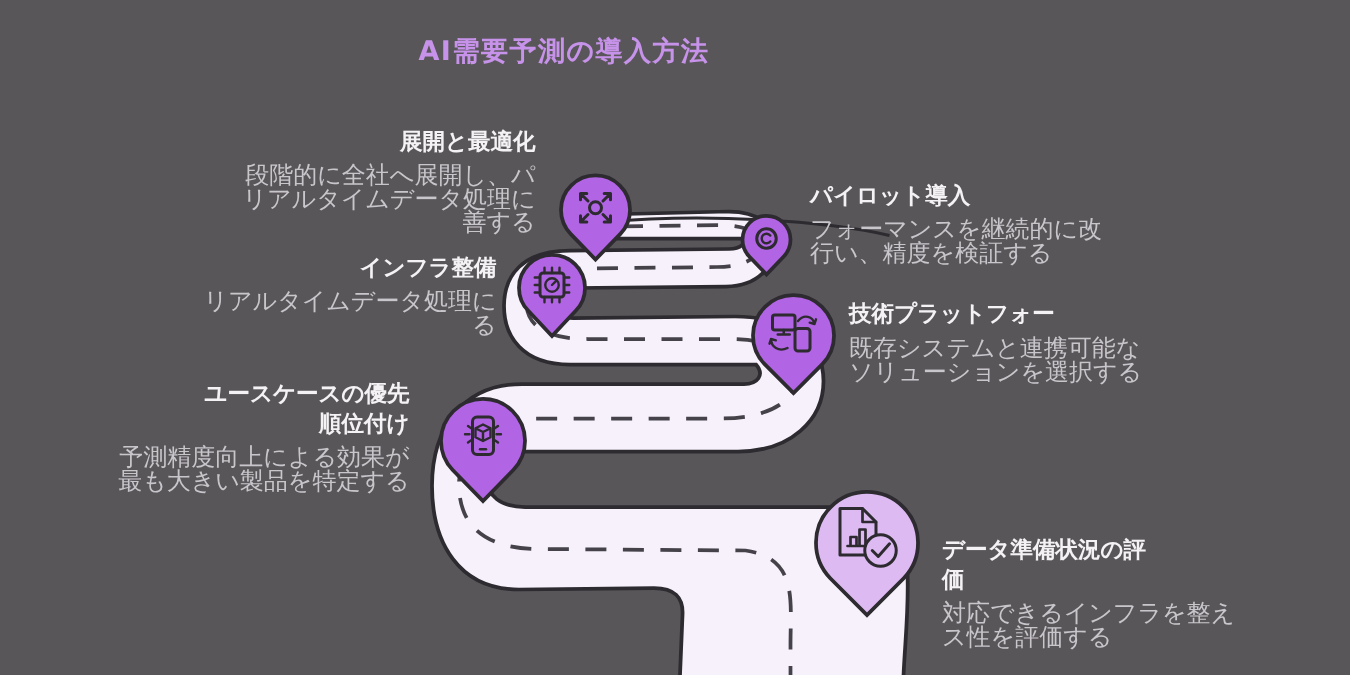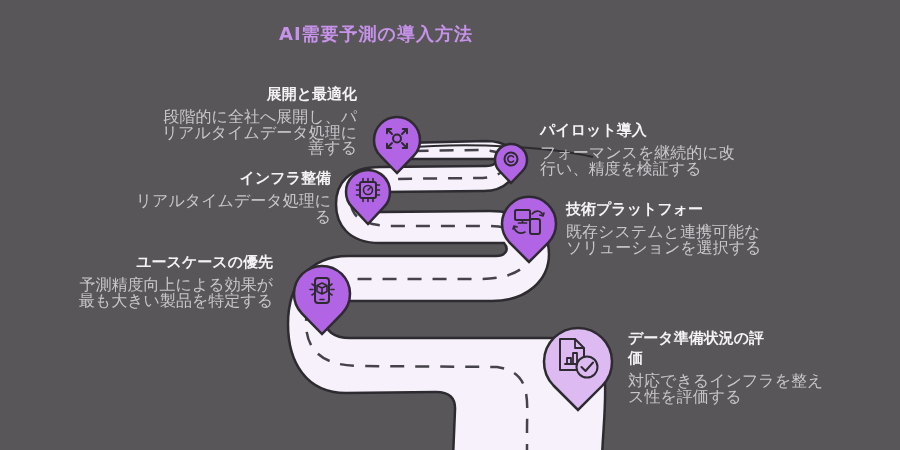--- a/index.html
+++ b/index.html
@@ -33,21 +33,21 @@
   .step span { display:block; }
   .step.align-right { text-align:right; }
   .step.align-left  { text-align:left; }
 
   
   .step-deploy-optimize   { right:543px; top:84px;  }
   .step-pilot             { left:540px;  top:120px; }
   .step-infrastructure    { right:569px; top:168px; }
   .step-tech-platform     { left:566px;  top:199px; }
   .step-use-case-priority { right:627px; top:252px; }
-  .step-data-readiness    { left:628px;  top:328px; }
+  .step-data-readiness    { left:628px;  top:356px; }
 
   .road-fill   { fill: var(--road_fill,#f6f1fa); stroke: var(--road_outline,#2d2a30); stroke-width:2.5; }
   .road-dash   { fill:none; stroke: var(--road_dash,#45424a); stroke-width:2.5; stroke-dasharray:14 11; }
   .road-tail   { fill:none; stroke: var(--road_outline,#2d2a30); stroke-width:2; }
   .pin-body    { stroke: var(--road_outline,#2d2a30); stroke-width:2.5; }
   .icon-stroke { fill:none; stroke: var(--icon_stroke,#2d2a30); stroke-width:2; stroke-linecap:round; stroke-linejoin:round; }
   .icon-thin   { stroke-width:1.6; }
 </style>
 </head>
 <body>
@@ -207,20 +207,21 @@
     </h2>
     <p>
       <span>既存システムと連携可能な</span>
       <span>ソリューションを選択する</span>
     </p>
   </div>
 
   <div class="step step-use-case-priority align-right">
     <h2>
       <span>ユースケースの優先</span>
+      <span>順位付け</span>
     </h2>
     <p>
       <span>予測精度向上による効果が</span>
       <span>最も大きい製品を特定する</span>
     </p>
   </div>
 
   <div class="step step-data-readiness align-left">
     <h2>
       <span>データ準備状況の評</span>

